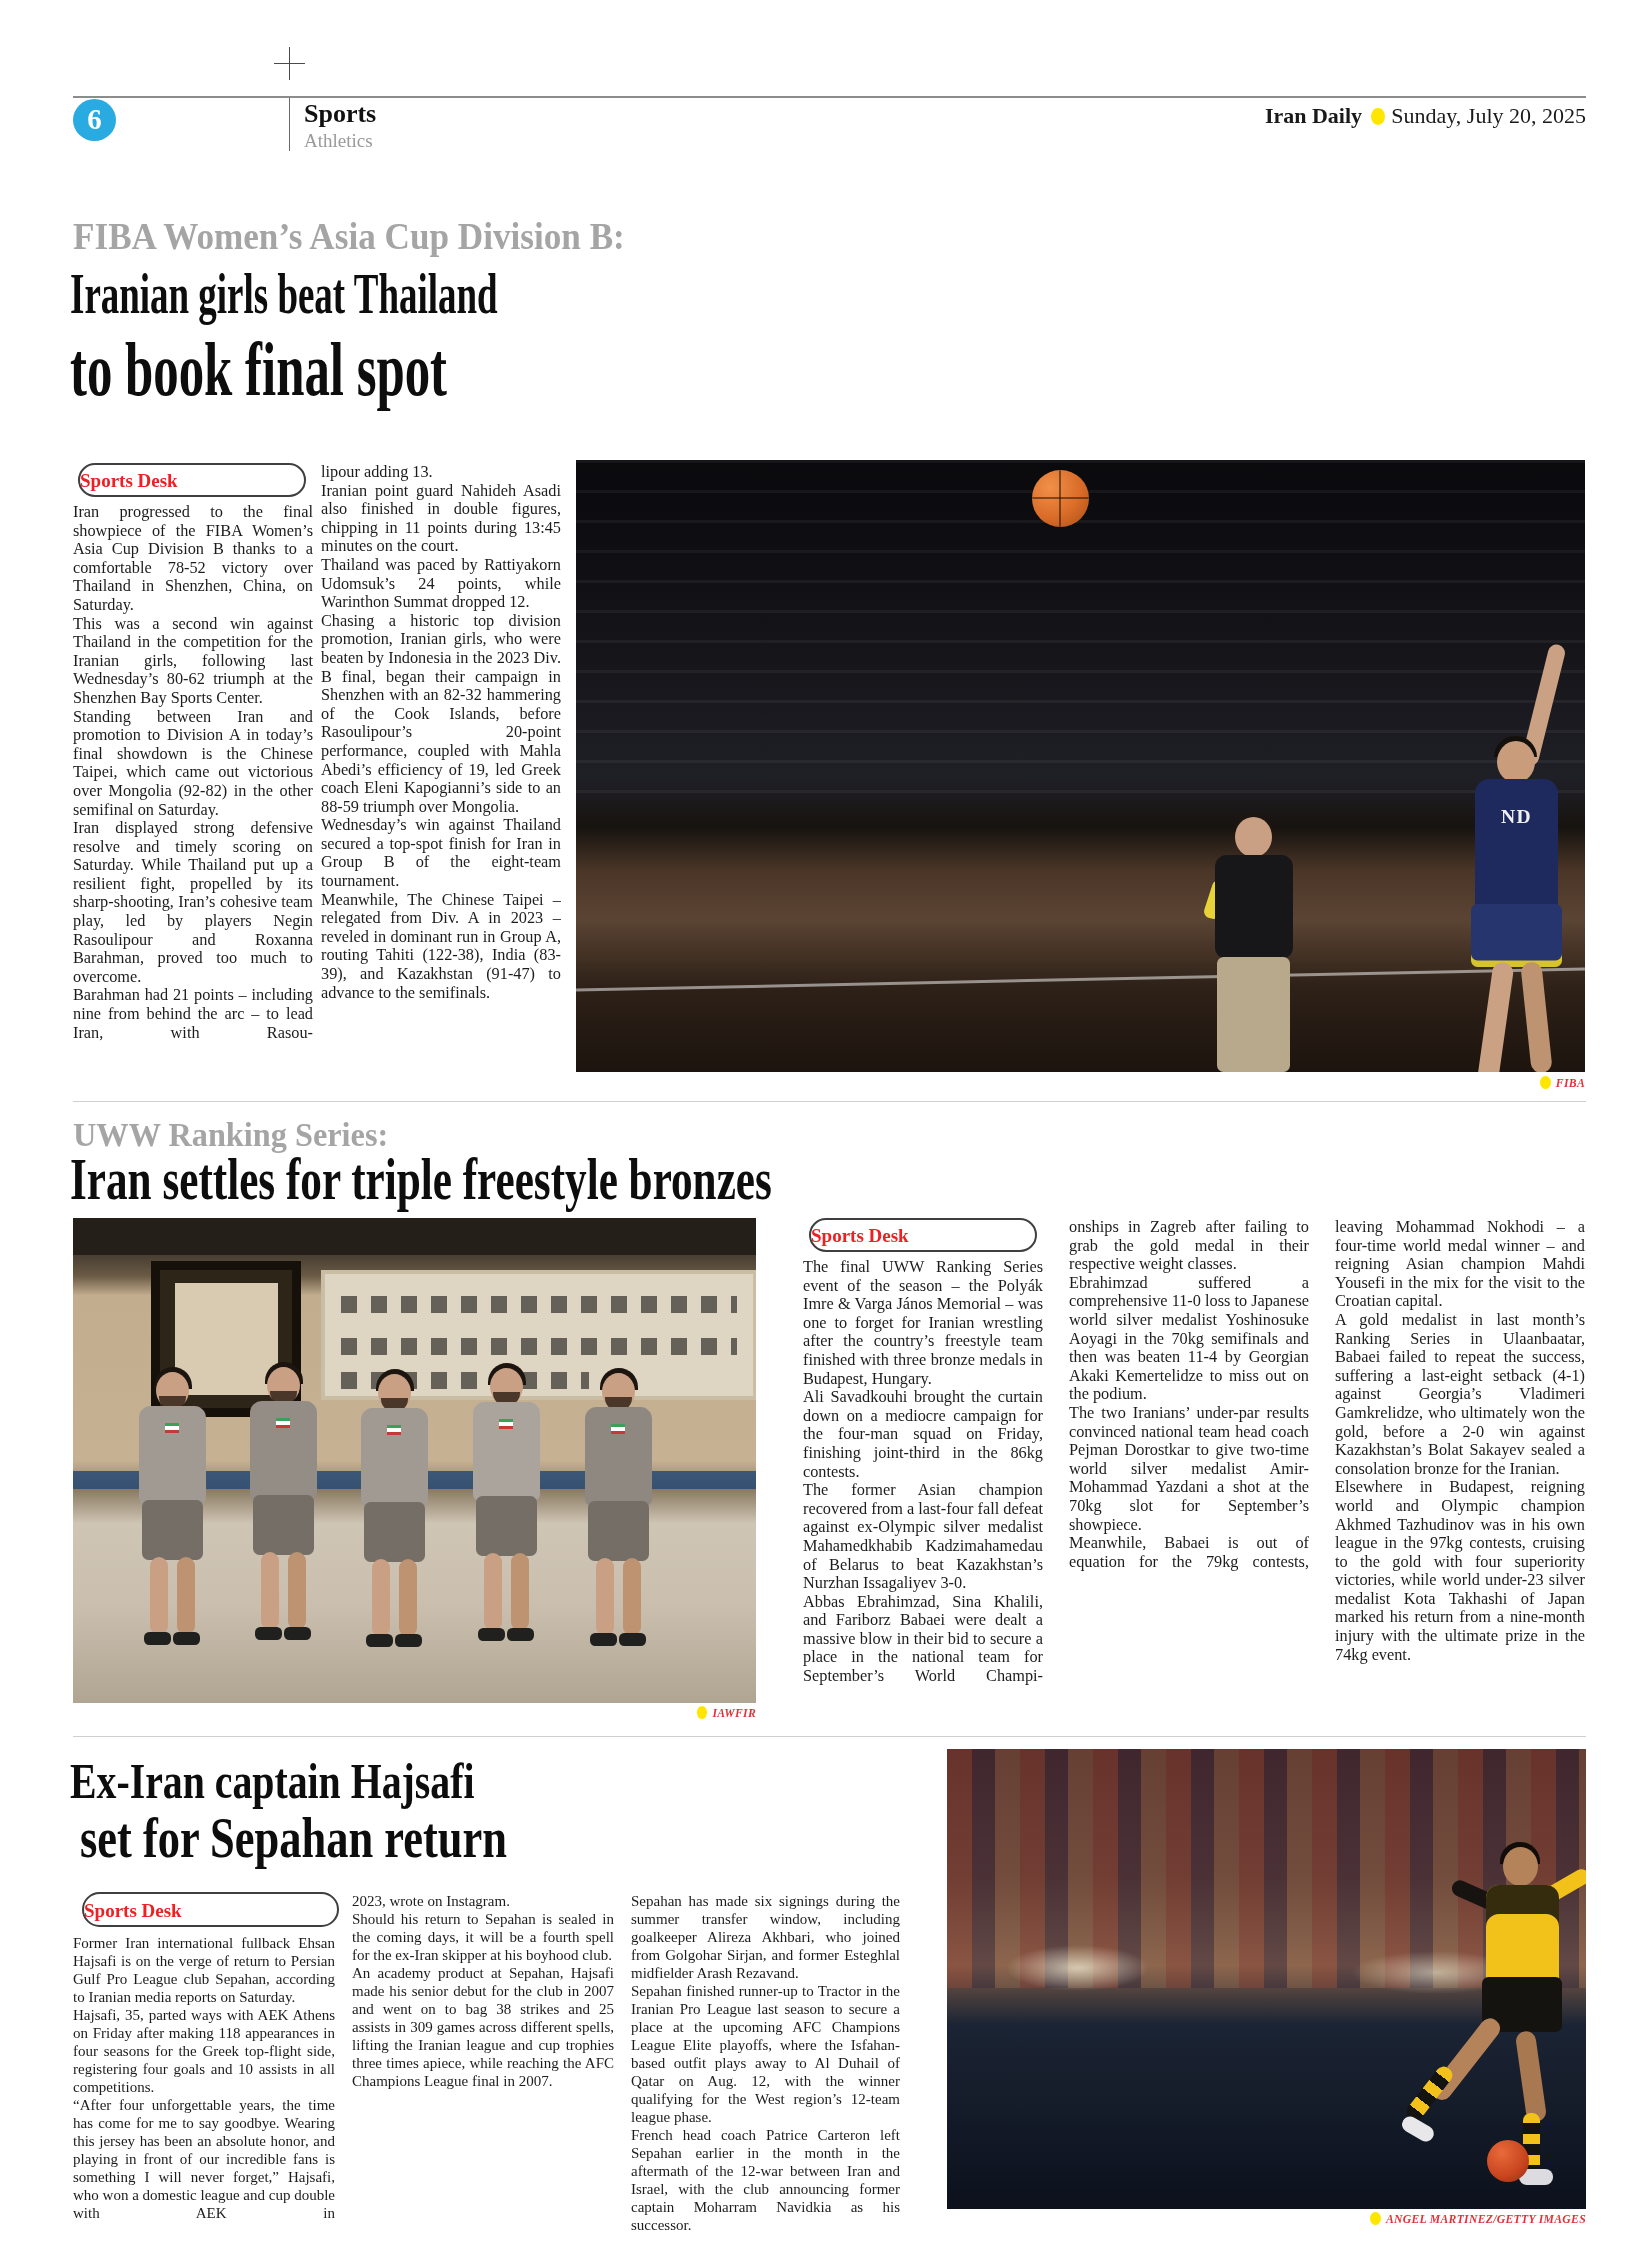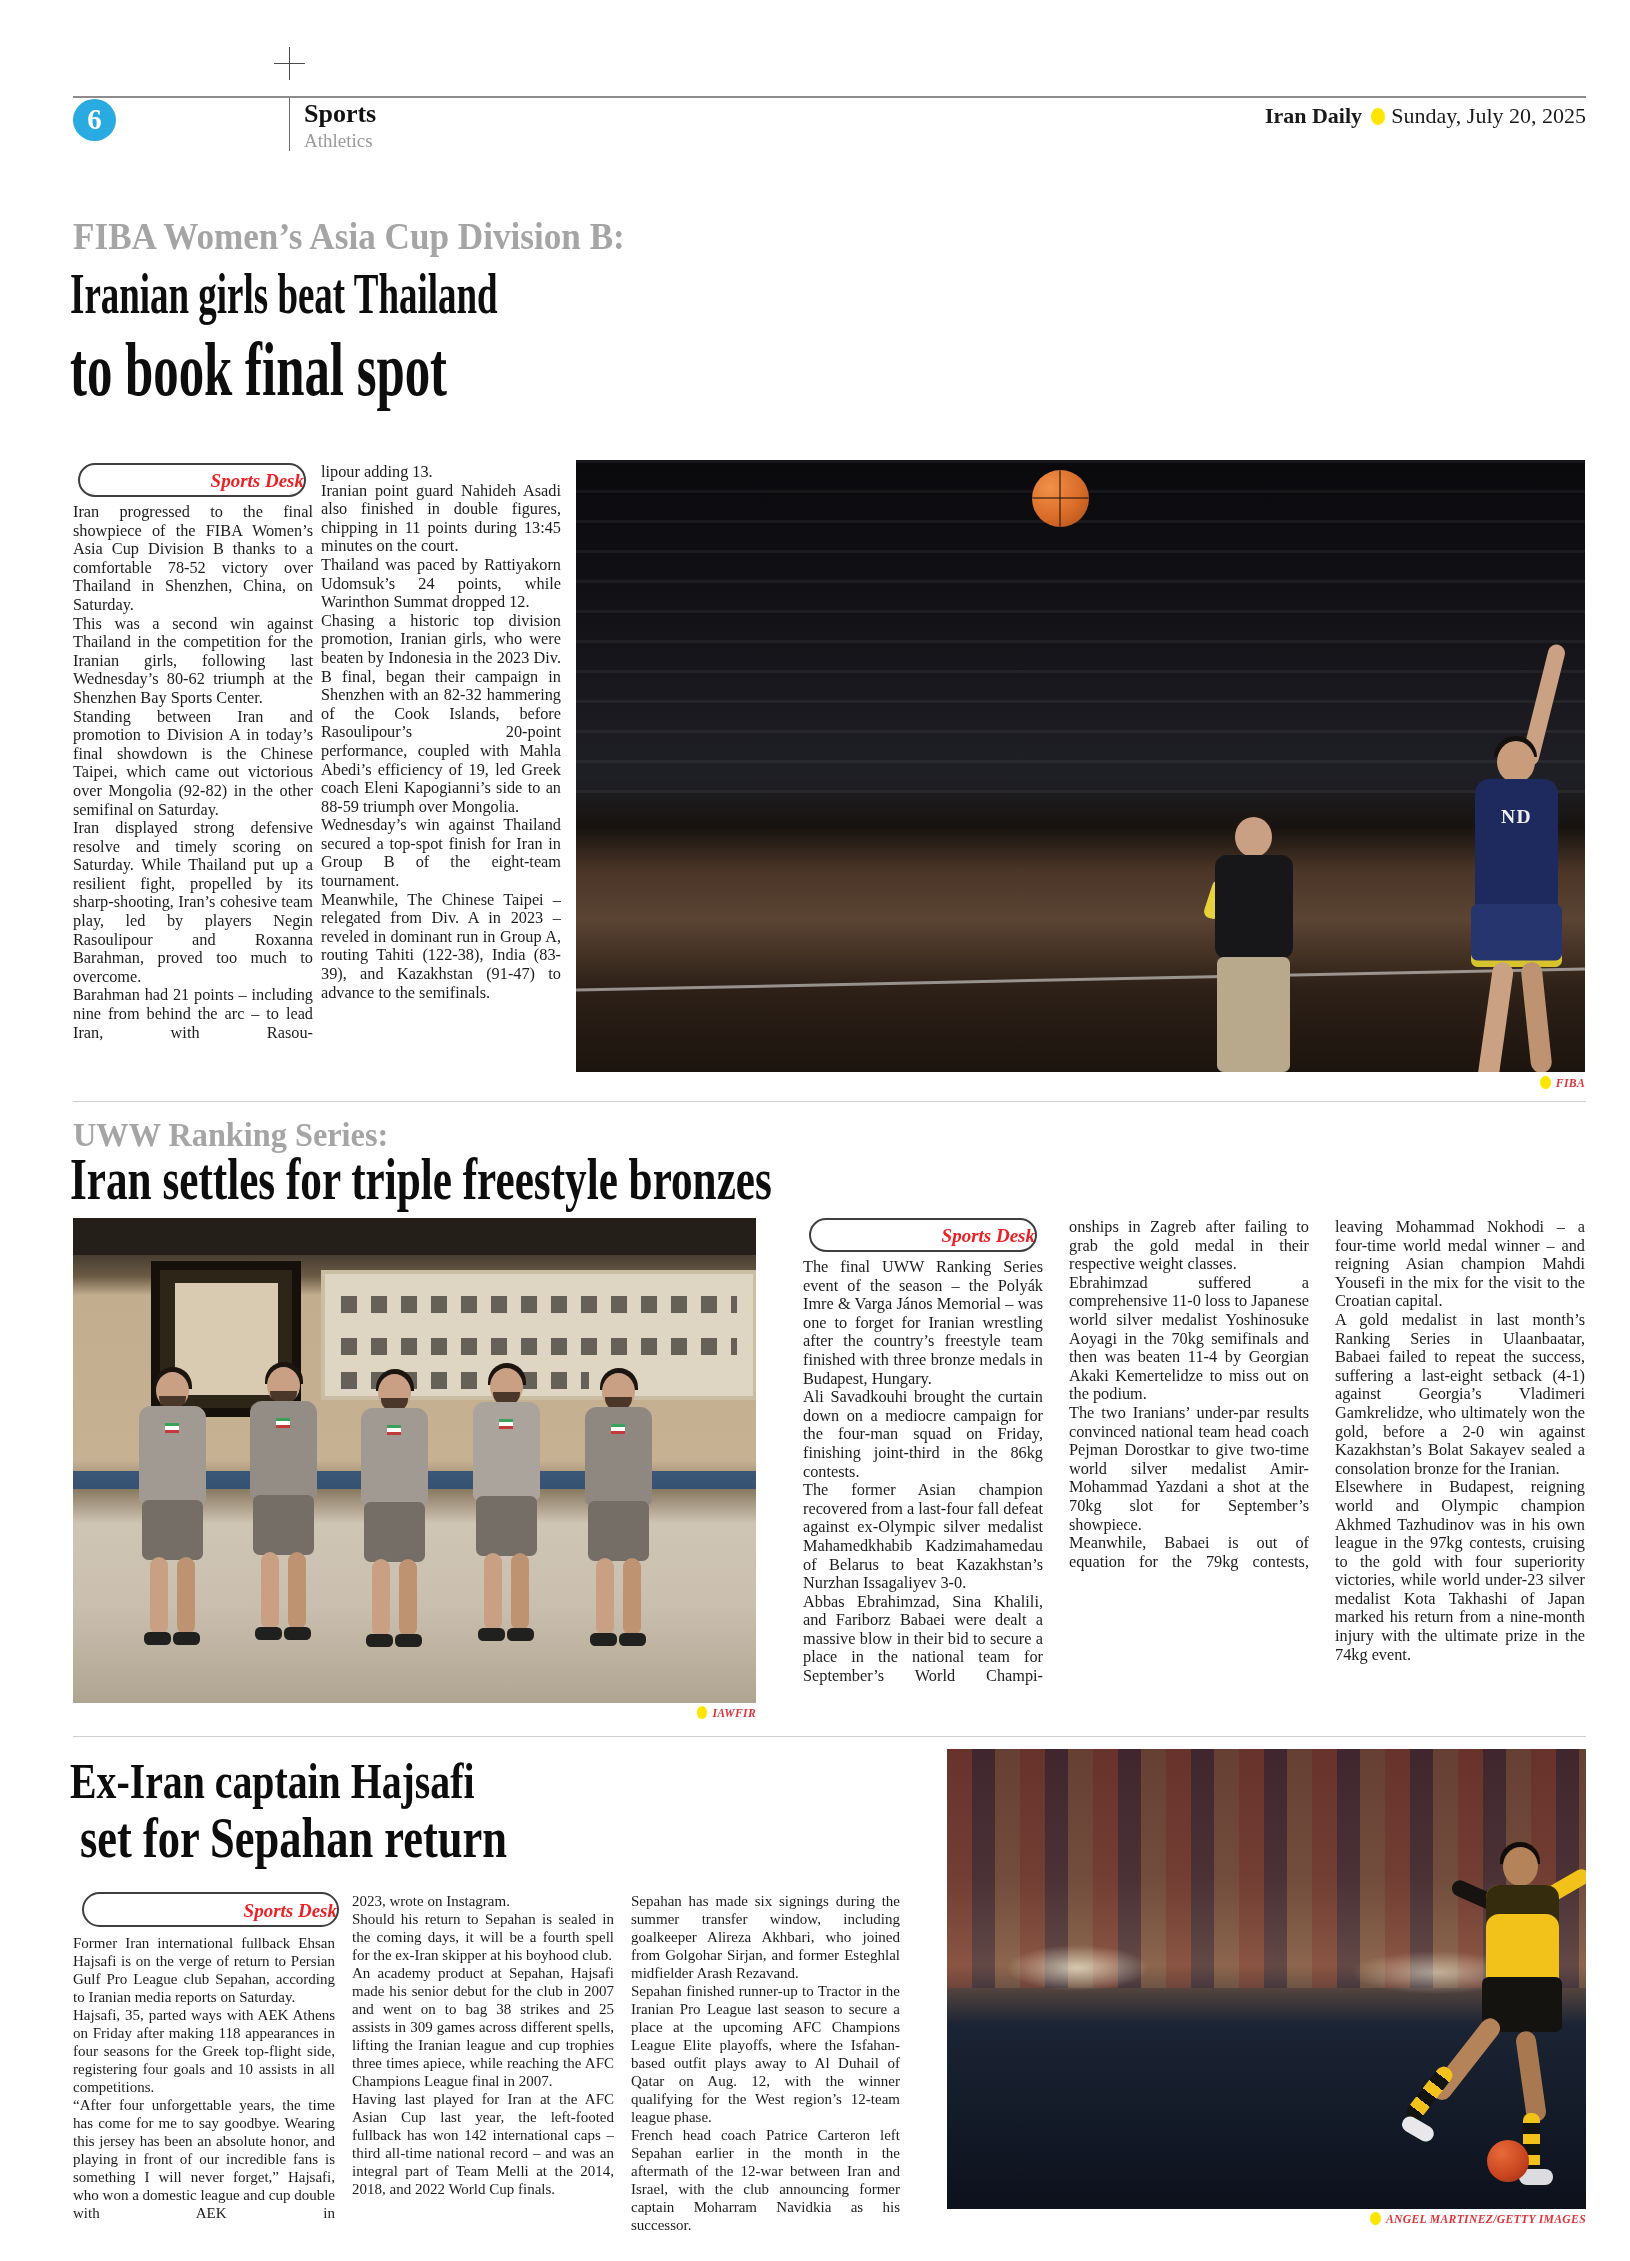--- a/index.html
+++ b/index.html
@@ -18,21 +18,21 @@
   #sec-sub { left:304px; top:130px; font-size:19px; color:#9a9a9a; }
   #masthead-row { right:44px; top:103px; font-size:22px; white-space:nowrap; }
   #masthead-row b { font-weight:bold; }
   .dot { display:inline-block; background:#ffe600; border-radius:50%; vertical-align:middle; }
   #masthead-dot { width:13.7px; height:17px; margin:0 6.5px 3.9px 9px; }
 
   
   .kicker { color:#a5a5a5; font-weight:bold; white-space:nowrap; }
   .cond { display:inline-block; transform-origin:0 0; white-space:nowrap; }
   .headline { font-weight:bold; color:#0d0d0d; }
-  .badge { border:2px solid #3f3f3f; border-radius:651px; text-align:right;font-style:italic; }
+  .badge { border:2px solid #3f3f3f; border-radius:651px; text-align:left; }
   .badge span { color:#ed2024; font-weight:bold; font-size:19px; }
   .bodycol p { text-align:justify; font-size:16.3px; line-height:18.6px; color:#1c1c1c; }
   .bodycol { overflow:hidden; }
   .small p { font-size:15px; line-height:18px; }
   .flush { text-align-last:justify; }
   .credit { white-space:nowrap; text-align:right; }
   .credit .dot { width:10.4px; height:13px; margin-right:5.2px; margin-bottom:2.6px; }
   .credit span.ctext { color:#e03238; font-weight:bold; font-style:italic; font-size:11.7px; letter-spacing:0.3px; vertical-align:middle; }
   .divider { height:1.3px; background:#cfcfcf; left:73px; width:1513px; }
 
@@ -357,21 +357,20 @@
   </div>
   <div class="abs bodycol small" id="a3-col1">
     <p>Former Iran international fullback Ehsan Hajsafi is on the verge of return to Persian Gulf Pro League club Sepahan, according to Iranian media reports on Saturday.</p>
     <p>Hajsafi, 35, parted ways with AEK Athens on Friday after making 118 appearances in four seasons for the Greek top-flight side, registering four goals and 10 assists in all competitions.</p>
     <p class="flush">“After four unforgettable years, the time has come for me to say goodbye. Wearing this jersey has been an absolute honor, and playing in front of our incredible fans is something I will never forget,” Hajsafi, who won a domestic league and cup double with AEK in</p>
   </div>
   <div class="abs bodycol small" id="a3-col2">
     <p>2023, wrote on Instagram.</p>
     <p>Should his return to Sepahan is sealed in the coming days, it will be a fourth spell for the ex-Iran skipper at his boyhood club.</p>
     <p>An academy product at Sepahan, Hajsafi made his senior debut for the club in 2007 and went on to bag 38 strikes and 25 assists in 309 games across different spells, lifting the Iranian league and cup trophies three times apiece, while reaching the AFC Champions League final in 2007.</p>
-    <p>Having last played for Iran at the AFC Asian Cup last year, the left-footed fullback has won 142 international caps – third all-time national record – and was an integral part of Team Melli at the 2014, 2018, and 2022 World Cup finals.</p>
   </div>
   <div class="abs bodycol small" id="a3-col3">
     <p>Sepahan has made six signings during the summer transfer window, including goalkeeper Alireza Akhbari, who joined from Golgohar Sirjan, and former Esteghlal midfielder Arash Rezavand.</p>
     <p>Sepahan finished runner-up to Tractor in the Iranian Pro League last season to secure a place at the upcoming AFC Champions League Elite playoffs, where the Isfahan-based outfit plays away to Al Duhail of Qatar on Aug. 12, with the winner qualifying for the West region’s 12-team league phase.</p>
     <p>French head coach Patrice Carteron left Sepahan earlier in the month in the aftermath of the 12-war between Iran and Israel, with the club announcing former captain Moharram Navidkia as his successor.</p>
   </div>
 
   <div class="abs" id="photo3">
     <div class="bg"></div>
     <div class="mottle"></div>

